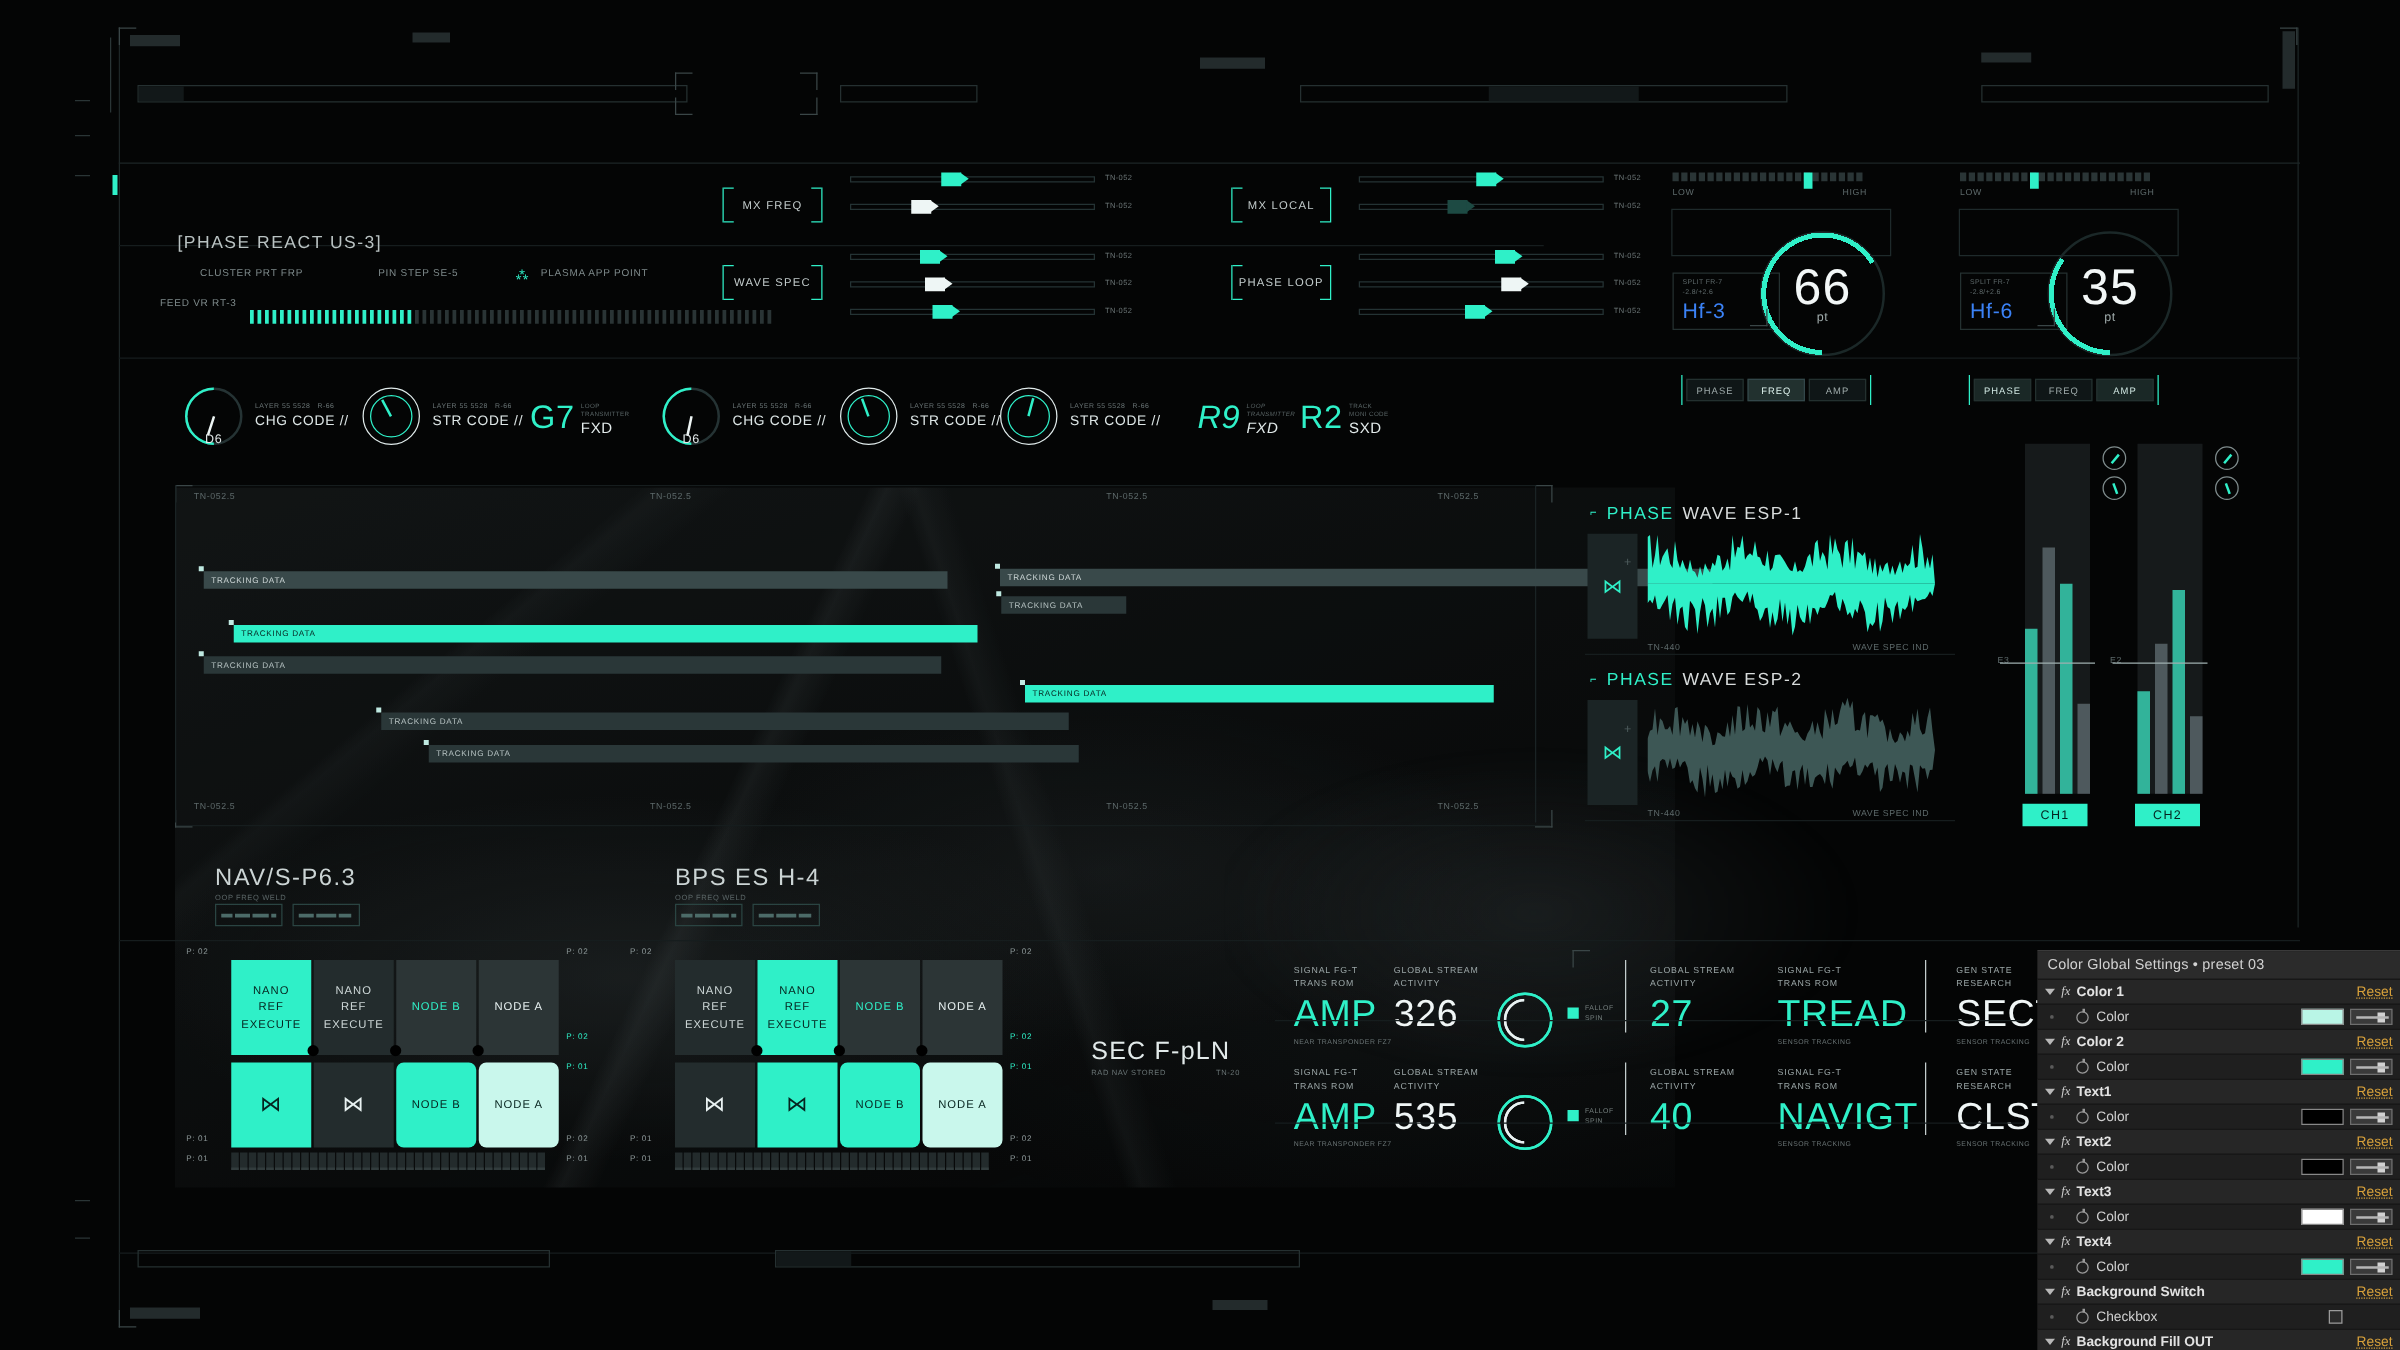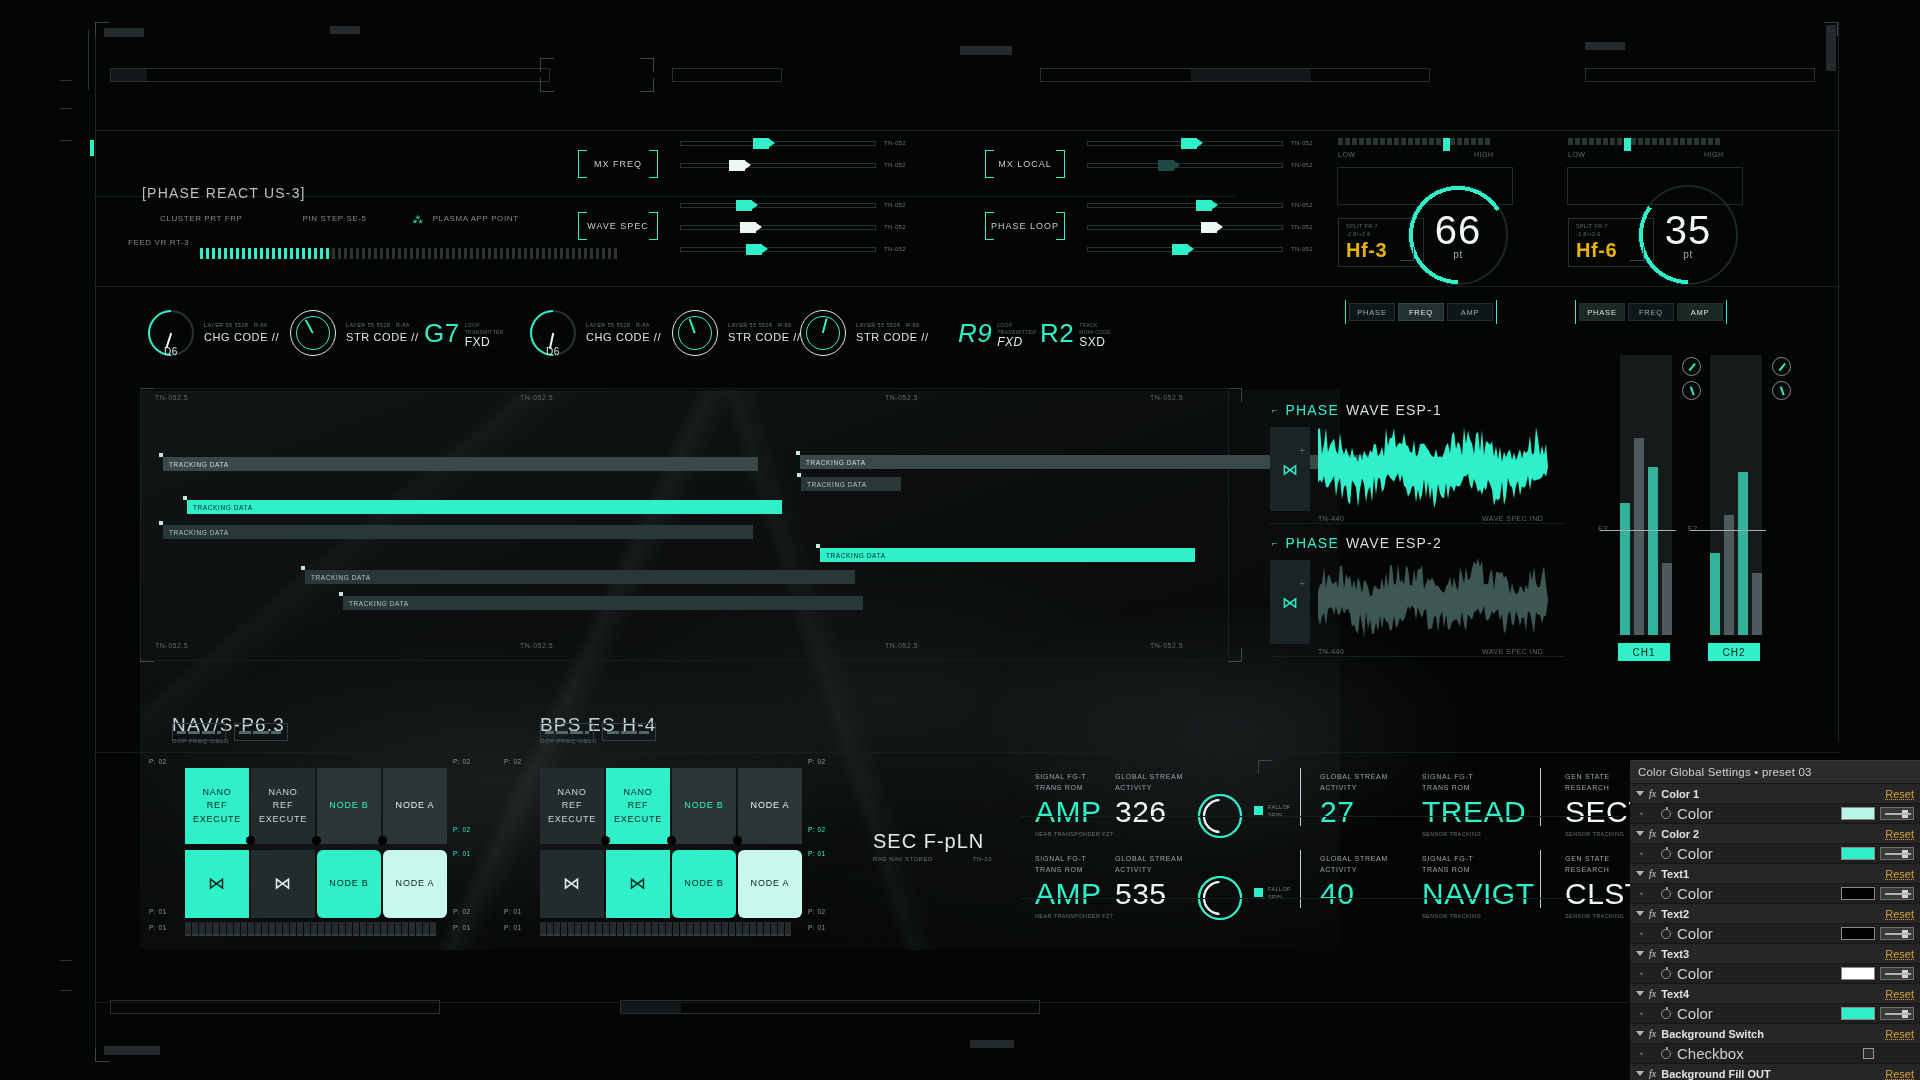--- a/index.html
+++ b/index.html
@@ -111,21 +111,21 @@
   .gauge .val{ position:absolute; inset:0; display:flex; flex-direction:column; align-items:center; justify-content:center; }
   .gauge .val b{ font-size:40px; font-weight:300; color:#f2f7f7; letter-spacing:1px; line-height:.95; }
   .gauge .val i{ font-size:10px; font-style:normal; color:#9fabab; letter-spacing:.5px; }
 
   .segbar{ position:absolute; display:flex; gap:2px; }
   .segbar i{ display:block; width:5px; height:7px; background:#2a3536; }
   .seg-marker{ position:absolute; width:7px; height:13px; background:#2ff0c8; top:-3px; }
 
   .splitbox{ position:absolute; border:1px solid #243131; padding:4px 7px; }
   .splitbox .m{ font-size:5.5px; color:#5f6a6b; letter-spacing:.3px; line-height:1.4; }
-  .splitbox .t{ font-size:20px; color:#eab308; letter-spacing:.6px; margin-top:1px; font-weight:700; }
+  .splitbox .t{ font-size:17px; color:#3b82f6; letter-spacing:.6px; margin-top:1px; font-weight:400; }
 
   
   .tabs{ position:absolute; display:flex; gap:3px; padding:3px;
          border-left:1px solid #2ff0c8; border-right:1px solid #2ff0c8; }
   .tabs .tb{ width:46px; height:18px; background:#0f1617; border:1px solid #23302f;
              display:flex; align-items:center; justify-content:center;
              font-size:7.5px; letter-spacing:.8px; color:#9fabab; }
   .tabs .tb.act{ background:#22312f; color:#dff3ee; border-color:#33474a; }
   .tabs .tb.hl{ background:#1a2826; color:#cfe6e1; }
 
@@ -143,21 +143,21 @@
   .mbar{ position:absolute; bottom:0; width:10px; background:#2a3334; }
   .mbar.on{ background:#2ff0c8; }
   .mbar.mid{ background:#59666a; }
   .chlabel{ position:absolute; width:52px; height:18px; background:#2ff0c8;
             display:flex; align-items:center; justify-content:center;
             font-size:10px; color:#05231f; letter-spacing:1px; }
   .mknob{ position:absolute; width:19px; height:19px; border-radius:50%; border:1px solid #7f8c8d; }
   .mknob i{ position:absolute; left:50%; top:50%; width:1.5px; height:9px; background:#2ff0c8; transform-origin:50% 50%; }
 
   
-  .navh{ position:absolute;margin-top:22px; }
+  .navh{ position:absolute; }
   .navh .t{ font-size:19px; color:#cbd4d4; letter-spacing:1.2px; font-weight:300; }
   .navh .m{ font-size:6px; color:#5c6768; letter-spacing:.5px; margin-top:2px; }
   .ctrlpill{ position:absolute; width:54px; height:18px; border:1px solid #2a4442;
              display:flex; align-items:center; gap:2px; padding:0 4px; }
   .ctrlpill i{ display:block; height:3px; background:#4c6b68; }
 
   
   .node{ position:absolute; display:flex; align-items:center; justify-content:center;
          text-align:center; font-size:9px; letter-spacing:.8px; line-height:1.5; }
   .node.r{ border-radius:6px; }
@@ -186,21 +186,21 @@
        border-top:1px solid #3a3a3a; font-size:11px; }
   .ae-title{ height:22px; background:#2b2b2b; display:flex; align-items:center; padding:0 8px;
              color:#d2d2d2; font-size:11.5px; letter-spacing:.2px; }
   .ae-row{ height:20px; display:flex; align-items:center; padding:0 6px; border-top:1px solid #171717; }
   .ae-row.fx{ background:#262626; }
   .ae-row.prop{ background:#1f1f1f; }
   .tri{ width:0;height:0;border-left:4px solid transparent;border-right:4px solid transparent;
         border-top:5px solid #b8b8b8; margin-right:5px; }
   .fxi{ color:#d0d0d0; font-style:italic; font-size:10px; margin-right:5px; font-family:"Liberation Serif",serif; }
   .ae-name{ color:#e2e2e2; font-weight:bold; font-size:11px; }
-  .ae-prop{ color:#cfcfcf; font-size:15px; }
+  .ae-prop{ color:#cfcfcf; font-size:11px; }
   .ae-reset{ margin-left:auto; color:#d8a13a; font-size:11px; text-decoration:underline; text-decoration-style:dotted; }
   .stopw{ width:10px; height:10px; border:1px solid #9a9a9a; border-radius:50%; margin:0 6px 0 18px; position:relative; }
   .stopw:after{ content:""; position:absolute; left:4px; top:-3px; width:2px; height:3px; background:#9a9a9a; }
   .swatch{ width:34px; height:13px; border:1px solid #888; margin-left:auto; }
   .slid{ width:34px; height:13px; border:1px solid #6e6e6e; background:#3a3a3a; margin-left:5px; position:relative; }
   .slid:after{ content:""; position:absolute; left:4px; top:5px; width:26px; height:2px; background:#b5b5b5; }
   .slid:before{ content:""; position:absolute; right:5px; top:2px; width:6px; height:8px; background:#d2d2d2; }
   .cbx{ width:11px; height:11px; border:1px solid #9a9a9a; background:#2a2a2a; margin-left:auto; margin-right:40px; }
   .dot-sm{ width:3px;height:3px;background:#5a5a5a;border-radius:50%; margin-left:4px; }
 </style>

